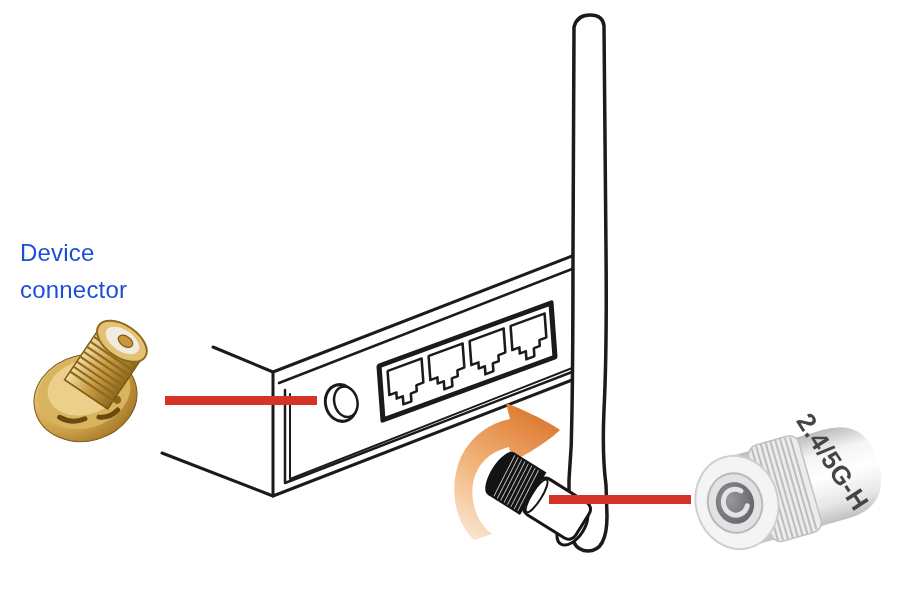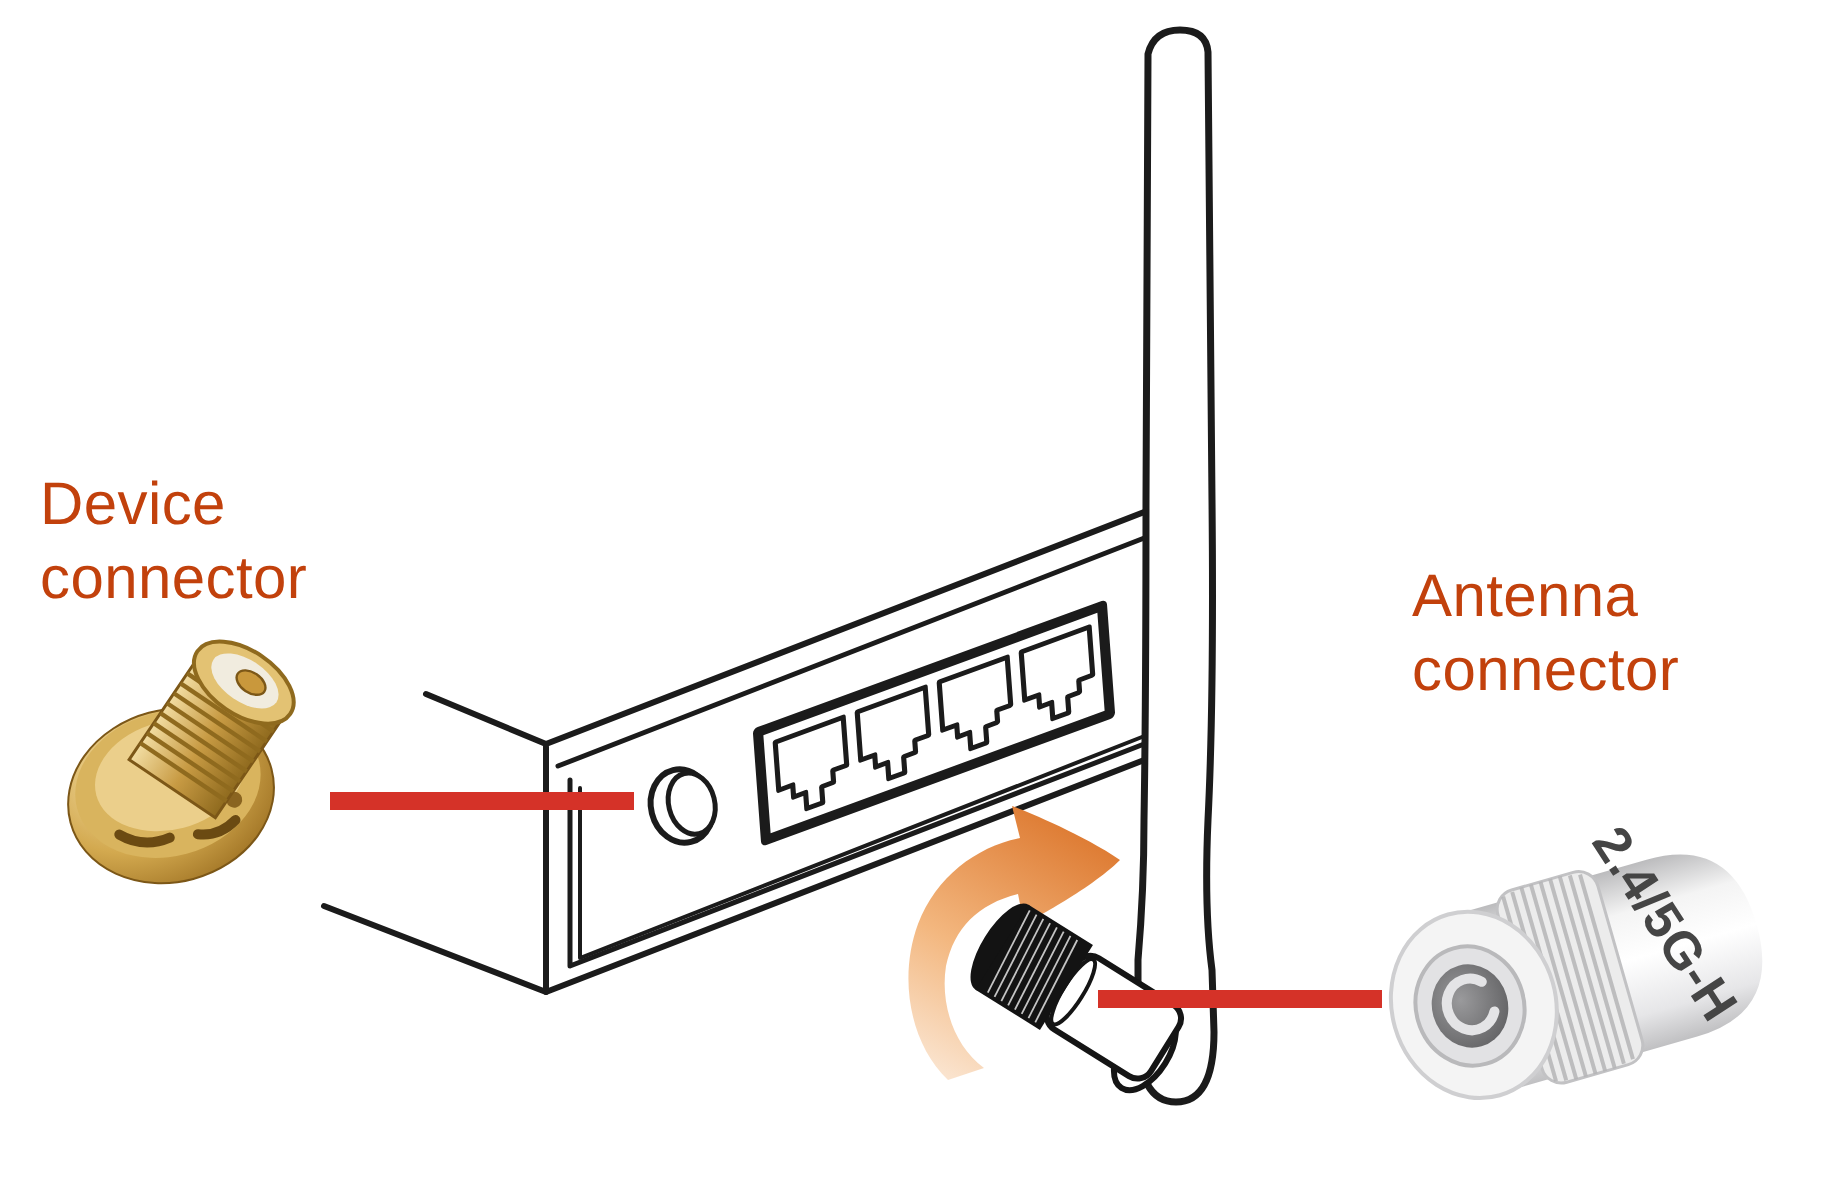--- a/index.html
+++ b/index.html
@@ -6,23 +6,23 @@
   .stage{
     position:relative;
     width:921px;height:598px;
     background:#ffffff;
     overflow:hidden;
     font-family:"Liberation Sans", sans-serif;
   }
   .diagram-svg{position:absolute;left:0;top:0;}
   .callout-label{
     position:absolute;
-    font-size:30px;
+    font-size:24px;
     line-height:37px;
-    color:#c2410c;
+    color:#1d4ed8;
     letter-spacing:0.2px;
   }
   .label-device{left:20px;top:234px;width:175px;}
   .label-antenna{left:706px;top:280px;width:190px;}
 </style>
 </head>
 <body>
 
 <div class="stage">
 
@@ -168,15 +168,14 @@
       <ellipse cx="2" cy="0" rx="41" ry="47" fill="#F4F4F4" stroke="#CFCFD1" stroke-width="2"></ellipse>
       <ellipse cx="0" cy="0" rx="27" ry="30" fill="#E2E2E4" stroke="#B9B9BB" stroke-width="2"></ellipse>
       <ellipse cx="0" cy="0" rx="19" ry="21" fill="url(#holeGrad)"></ellipse>
       <path d="M9,-10 A12,13 0 1 0 11,6" fill="none" stroke="#E4E4E6" stroke-width="5" stroke-linecap="round"></path>
     </g>
     <text transform="translate(831,463) rotate(57)" text-anchor="middle" dominant-baseline="middle" font-family="Liberation Sans, sans-serif" font-size="26" font-weight="bold" letter-spacing="0.5" fill="#454545">2.4/5G-H</text>
   </svg>
 
   <div class="callout-label label-device">Device connector</div>
 
-  <div class="callout-label label-antenna">Antenna connector</div>
 
 </div>
 
 </body></html>

